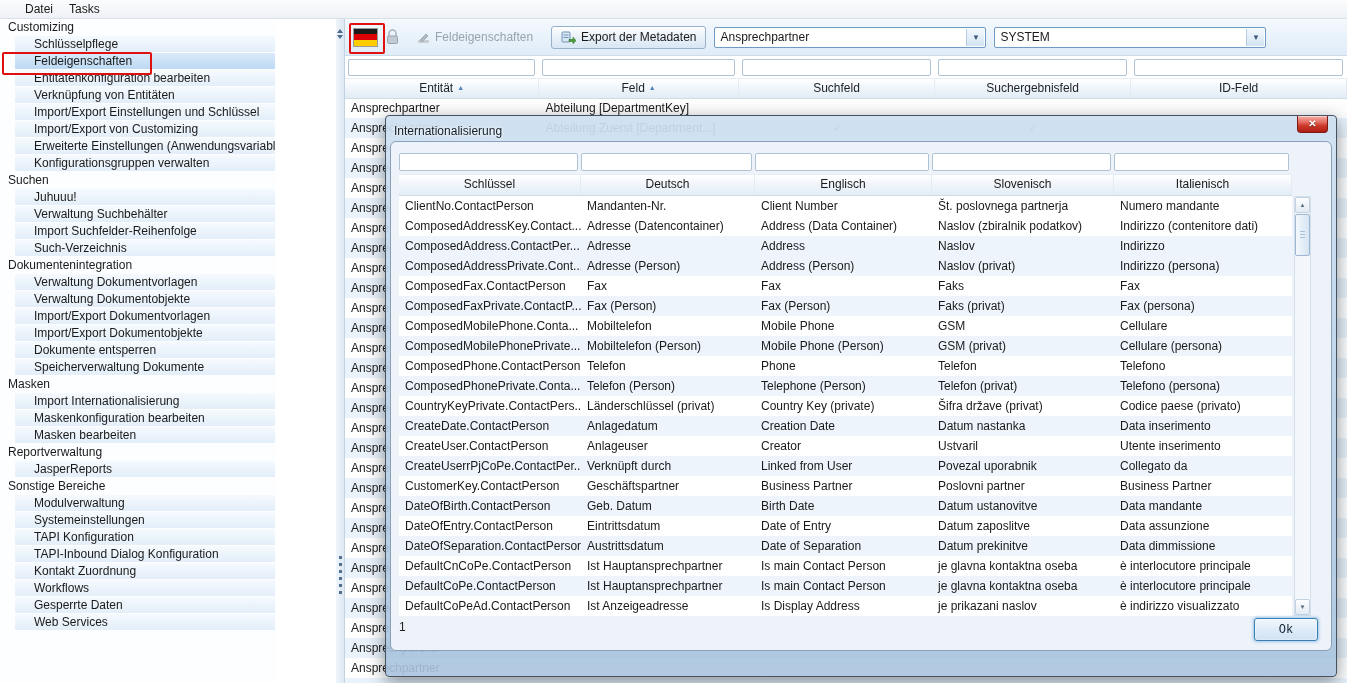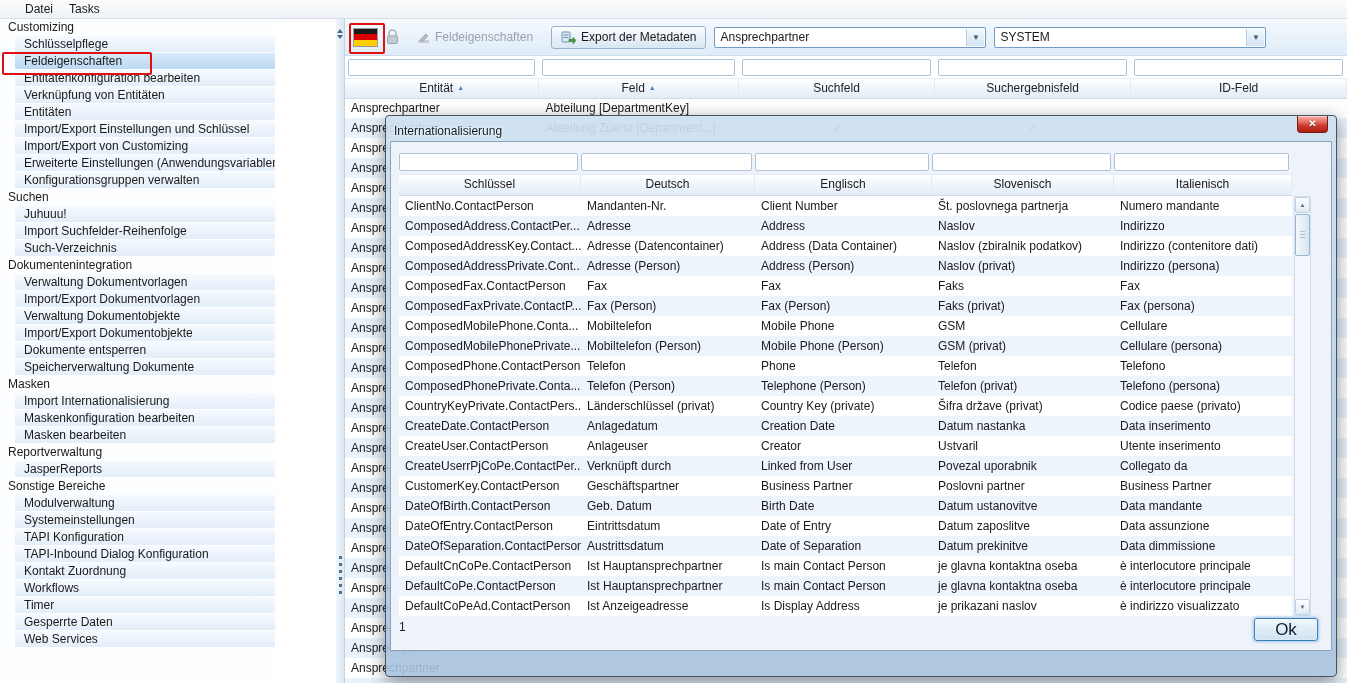--- a/index.html
+++ b/index.html
@@ -8,21 +8,21 @@
 
   
   .menubar{position:absolute;left:0;top:0;width:100%;height:19px;box-sizing:border-box;
            background:linear-gradient(#fcfcfd,#eef2f6);border-bottom:1px solid #d9dfe6;
            display:flex;align-items:center;padding-left:18px;gap:2px}
   .menu-item{padding:0 7px;height:17px;line-height:17px;cursor:default}
 
   
   .sidebar{position:absolute;left:0;top:19px;width:276px;bottom:0;background:#fdfeff;overflow:hidden}
   .sb-group{height:17px;line-height:17px;padding-left:8px;white-space:nowrap}
-  .sb-item{height:16px;line-height:16px;margin:0 1px 1px 15px;padding-left:9px;border-radius:1px;
+  .sb-item{height:16px;line-height:16px;margin:0 1px 1px 15px;padding-left:19px;border-radius:1px;
            background:linear-gradient(#f5fafe,#e3eef9);white-space:nowrap;overflow:hidden}
   .sb-item.sel{background:linear-gradient(#d9eafa,#bcd9f3)}
 
   
   .splitter{position:absolute;left:336px;top:19px;width:9px;bottom:0;box-sizing:border-box;
             background:linear-gradient(90deg,#f0f5fa,#dde8f3);border-right:1px solid #c3d2e1}
   .chevs{position:absolute;top:5px;left:1px}
   .chev{width:0;height:0;border:3px solid transparent;margin:2px 0}
   .chev-up{border-bottom:4px solid #4a688a}
   .chev-down{border-top:4px solid #4a688a}
@@ -73,21 +73,21 @@
           background:linear-gradient(rgba(206,224,241,.92),rgba(168,195,222,.9));
           box-shadow:0 5px 18px rgba(20,30,45,.5)}
   .dlg-title{height:21px;display:flex;align-items:center;padding:0 4px;color:#0f1a26;
              text-shadow:0 0 4px #fff,0 0 2px #fff}
   .dlg-close{position:absolute;top:0;right:8px;width:31px;height:17px;cursor:default;
              background:linear-gradient(#f6b0a8,#e2695e 40%,#cc3a2d 60%,#b01e12);
              border:1px solid #7c1a12;border-top:none;border-radius:0 0 4px 4px;box-sizing:border-box;
              display:flex;align-items:center;justify-content:center;box-shadow:inset 0 1px 0 rgba(255,255,255,.5)}
   .dlg-close span{color:#fff;font-size:10px;font-weight:bold;line-height:1;text-shadow:0 1px 1px rgba(0,0,0,.5)}
   .dlg-body{position:relative;height:510px;box-sizing:border-box;background:#eef3fa;
-            border:1px solid #8ba1b9;border-radius:1px;padding:11px 0 16px 8px}
+            border:1px solid #8ba1b9;border-radius:6px;padding:11px 0 16px 8px}
   .dlg-filters{display:flex;margin-bottom:3px}
   .dfcell{box-sizing:border-box;padding-right:3px}
   .dfcell input{width:100%;height:18px;box-sizing:border-box;border:1px solid #aec3d6;border-radius:2px;background:#fff}
   .dlg-colhead{display:flex;height:20px;line-height:19px;width:893px;
                background:linear-gradient(#ffffff,#eef4fa 55%,#e3edf7);
                border-top:1px solid #e6edf4;border-bottom:1px solid #cfdcea}
   .dhcell{box-sizing:border-box;text-align:center;border-right:1px solid #e3ebf3;white-space:nowrap;overflow:hidden}
   .dk{width:182px}.dde{width:174px}.den{width:177px}.dsl{width:182px}.dit{width:178px}
   .dlg-tablewrap{display:flex;align-items:flex-start}
   .dlg-rows{width:893px;background:#fca5a5}
@@ -101,21 +101,21 @@
   .sc-thumb{height:42px;margin:1px 0;position:relative;box-sizing:border-box;
             background:linear-gradient(90deg,#f3f8fc,#d6e5f2);border:1px solid #9db7d1;border-radius:2px}
   .sc-thumb::after{content:"";position:absolute;left:4px;right:4px;top:16px;height:9px;
                    background:repeating-linear-gradient(#aac2d8 0 1px,transparent 1px 3px)}
   .sc-track{flex:1}
   .dlg-footer{width:912px;display:flex;justify-content:space-between;margin-top:4px;color:#222}
   .ok-btn{position:absolute;right:13px;bottom:9px;width:64px;height:23px;cursor:default;
           border:1px solid #3c7fb1;border-radius:3px;color:#102030;
           background:linear-gradient(#f2f8fc,#e0edf8 45%,#cfe3f4);
           box-shadow:0 0 3px 1px rgba(90,160,220,.55),inset 0 0 2px #fff;
-          font-family:Liberation Sans, sans-serif;font-size:17px}
+          font-family:Liberation Mono, monospace;font-size:12px}
 
   
   .ann{position:absolute;border:2px solid #e01010;border-radius:2px;z-index:150;pointer-events:none}
   #ann-sidebar{left:2px;top:52px;width:146px;height:19px}
   #ann-flag{left:349px;top:23px;width:32px;height:27px}
 
   svg{display:block}
 </style>
 </head>
 <body>
@@ -124,50 +124,49 @@
   <span class="menu-item">Datei</span>
   <span class="menu-item">Tasks</span>
 </div>
 
 <div class="sidebar">
     <div class="sb-group">Customizing</div>
     <div class="sb-item">Schlüsselpflege</div>
     <div class="sb-item sel">Feldeigenschaften</div>
     <div class="sb-item">Entitätenkonfiguration bearbeiten</div>
     <div class="sb-item">Verknüpfung von Entitäten</div>
-    <div class="sb-item">Entitäten</div>
     <div class="sb-item">Import/Export Einstellungen und Schlüssel</div>
     <div class="sb-item">Import/Export von Customizing</div>
     <div class="sb-item">Erweiterte Einstellungen (Anwendungsvariablen)</div>
     <div class="sb-item">Konfigurationsgruppen verwalten</div>
     <div class="sb-group">Suchen</div>
     <div class="sb-item">Juhuuu!</div>
+    <div class="sb-item">Verwaltung Suchbehälter</div>
     <div class="sb-item">Import Suchfelder-Reihenfolge</div>
     <div class="sb-item">Such-Verzeichnis</div>
     <div class="sb-group">Dokumentenintegration</div>
     <div class="sb-item">Verwaltung Dokumentvorlagen</div>
+    <div class="sb-item">Verwaltung Dokumentobjekte</div>
     <div class="sb-item">Import/Export Dokumentvorlagen</div>
-    <div class="sb-item">Verwaltung Dokumentobjekte</div>
     <div class="sb-item">Import/Export Dokumentobjekte</div>
     <div class="sb-item">Dokumente entsperren</div>
     <div class="sb-item">Speicherverwaltung Dokumente</div>
     <div class="sb-group">Masken</div>
     <div class="sb-item">Import Internationalisierung</div>
     <div class="sb-item">Maskenkonfiguration bearbeiten</div>
     <div class="sb-item">Masken bearbeiten</div>
     <div class="sb-group">Reportverwaltung</div>
     <div class="sb-item">JasperReports</div>
     <div class="sb-group">Sonstige Bereiche</div>
     <div class="sb-item">Modulverwaltung</div>
     <div class="sb-item">Systemeinstellungen</div>
     <div class="sb-item">TAPI Konfiguration</div>
     <div class="sb-item">TAPI-Inbound Dialog Konfiguration</div>
     <div class="sb-item">Kontakt Zuordnung</div>
     <div class="sb-item">Workflows</div>
-    <div class="sb-item">Timer</div>
     <div class="sb-item">Gesperrte Daten</div>
     <div class="sb-item">Web Services</div>
   </div>
 
 <div class="splitter">
   <div class="chevs">
     <div class="chev chev-up"></div>
     <div class="chev chev-down"></div>
   </div>
   <div class="split-dots"></div>
@@ -470,33 +469,33 @@
     </div>
     <div class="dlg-tablewrap">
       <div class="dlg-rows">
           <div class="d-row">
             <div class="dcell dk">ClientNo.ContactPerson</div>
             <div class="dcell dde">Mandanten-Nr.</div>
             <div class="dcell den">Client Number</div>
             <div class="dcell dsl">Št. poslovnega partnerja</div>
             <div class="dcell dit">Numero mandante</div>
           </div>
+          <div class="d-row">
+            <div class="dcell dk">ComposedAddressKey.Contact...</div>
+            <div class="dcell dde">Adresse (Datencontainer)</div>
+            <div class="dcell den">Address (Data Container)</div>
+            <div class="dcell dsl">Naslov (zbiralnik podatkov)</div>
+            <div class="dcell dit">Indirizzo (contenitore dati)</div>
+          </div>
           <div class="d-row alt">
             <div class="dcell dk">ComposedAddress.ContactPer...</div>
             <div class="dcell dde">Adresse</div>
             <div class="dcell den">Address</div>
             <div class="dcell dsl">Naslov</div>
             <div class="dcell dit">Indirizzo</div>
-          </div>
-          <div class="d-row">
-            <div class="dcell dk">ComposedAddressKey.Contact...</div>
-            <div class="dcell dde">Adresse (Datencontainer)</div>
-            <div class="dcell den">Address (Data Container)</div>
-            <div class="dcell dsl">Naslov (zbiralnik podatkov)</div>
-            <div class="dcell dit">Indirizzo (contenitore dati)</div>
           </div>
           <div class="d-row alt">
             <div class="dcell dk">ComposedAddressPrivate.Cont...</div>
             <div class="dcell dde">Adresse (Person)</div>
             <div class="dcell den">Address (Person)</div>
             <div class="dcell dsl">Naslov (privat)</div>
             <div class="dcell dit">Indirizzo (persona)</div>
           </div>
           <div class="d-row">
             <div class="dcell dk">ComposedFax.ContactPerson</div>

